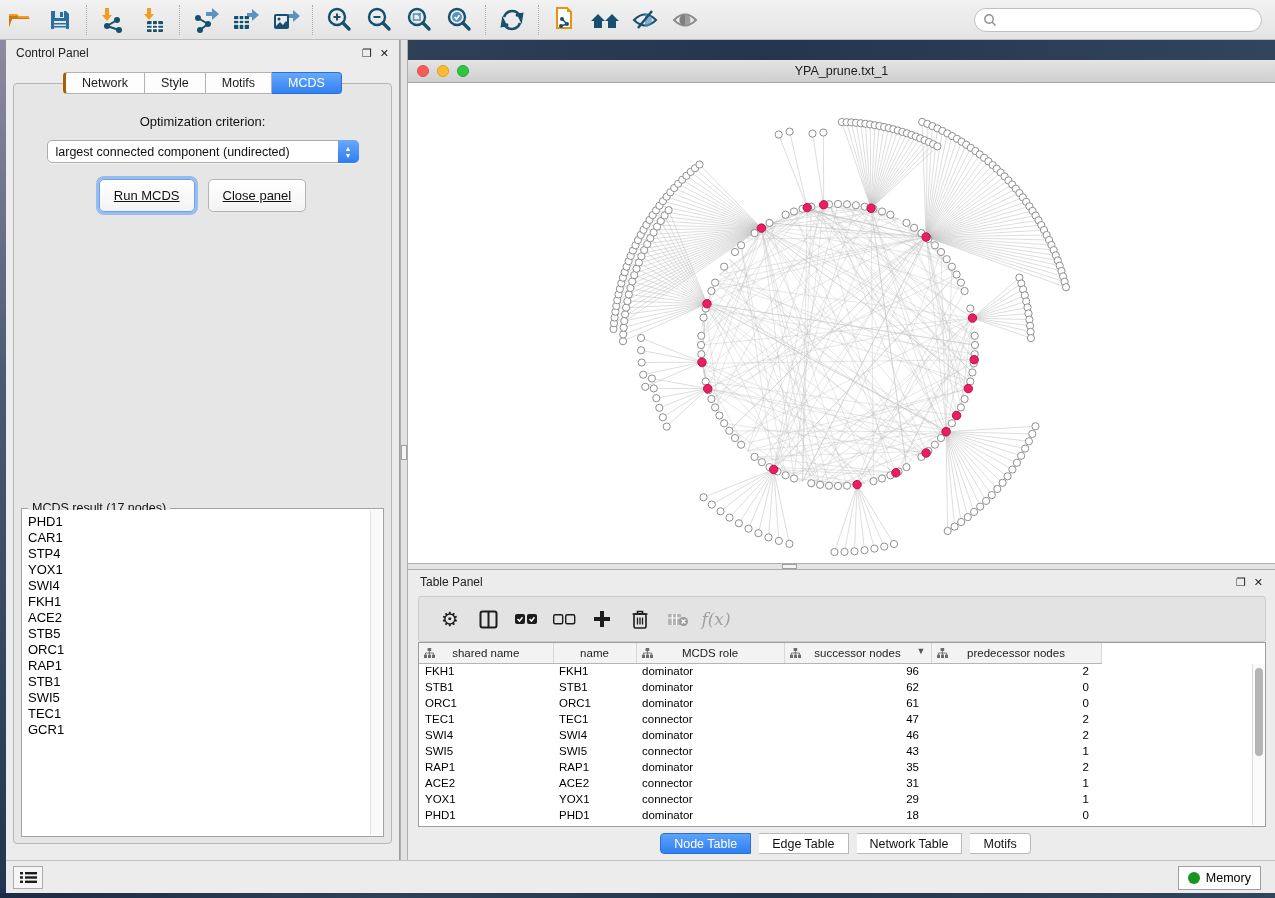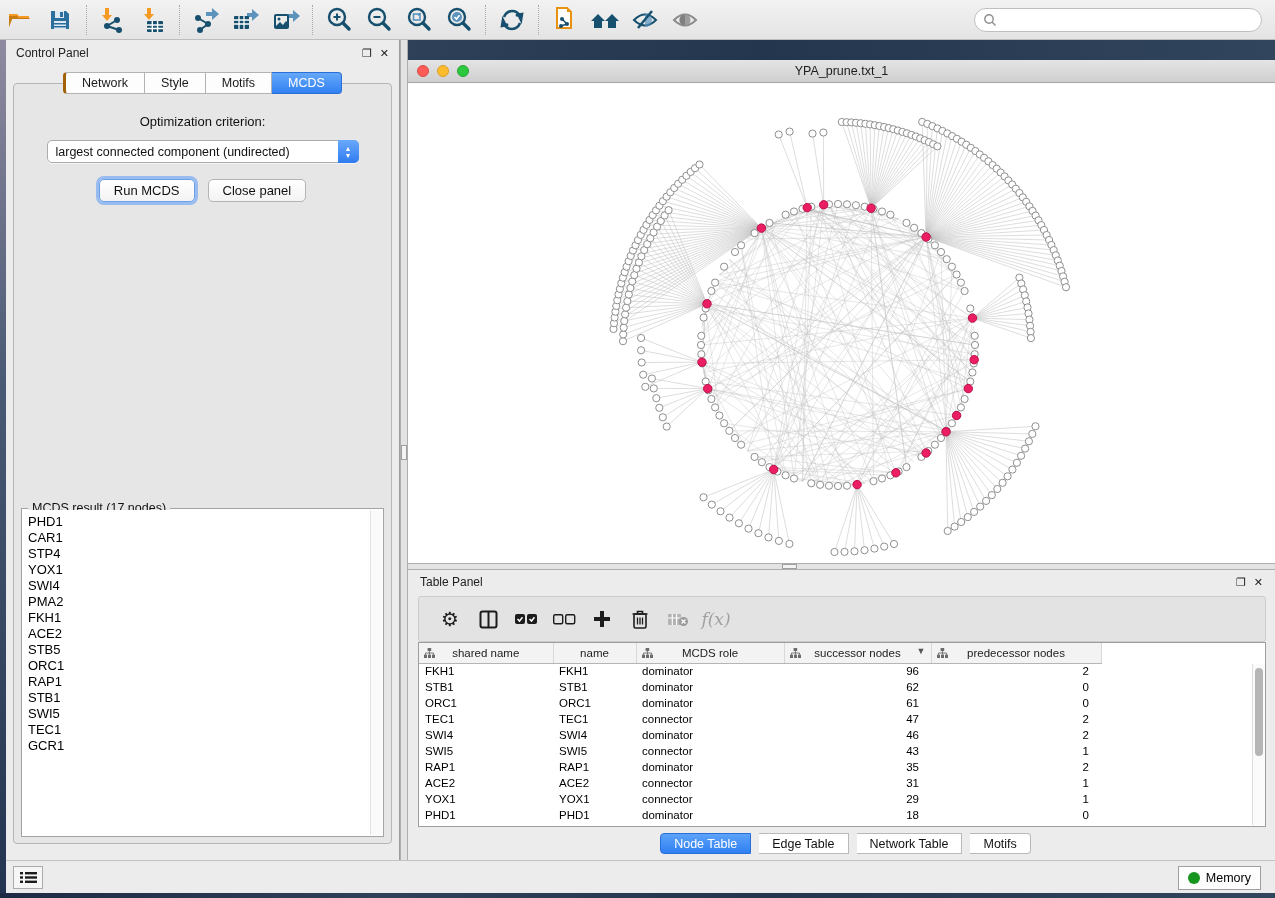--- a/index.html
+++ b/index.html
@@ -39,22 +39,22 @@
   .cp-content { position:absolute; left:7px; right:7px; top:43px; bottom:16px;
     background:#e6e6e6; border:1px solid #b6b6b6; border-radius:4px; }
   .opt-label { text-align:center; margin-top:30px; font-size:13px; color:#111; }
   .select-wrap { margin:11px auto 16px; width:312px; height:23px; background:#fff; border:1px solid #ababab;
     border-radius:5px; display:flex; align-items:center; position:relative; box-shadow:0 1px 0 rgba(255,255,255,.6); }
   .select-wrap .sel-text { flex:1; padding:0 8px; font-size:12.5px; white-space:nowrap; }
   .sel-cap { width:21px; height:23px; margin:-1px -1px -1px 0; border-radius:0 5px 5px 0;
     background:linear-gradient(180deg,#6aa9fb,#2f7bf0); display:flex; flex-direction:column; align-items:center; justify-content:center; gap:2px; }
   .sel-cap span { color:#fff; font-size:7px; line-height:5px; }
   .btn-row { display:flex; justify-content:center; gap:13px; margin-top:12px; }
-  .mac-btn { height:23px; padding:0 14px; background:linear-gradient(180deg,#ffffff,#f3f3f3);
-    border:1px solid #b4b4b4; border-radius:5px; font-size:13px; color:#111; font-family:inherit; }
+  .mac-btn { height:33px; padding:0 14px; background:linear-gradient(180deg,#ffffff,#f3f3f3);
+    border:1px solid #b4b4b4; border-radius:5px; font-size:13px; color:#111; font-family:inherit;text-decoration:underline; }
   .mac-btn.focused { box-shadow:0 0 0 3px rgba(110,166,245,.65); border-color:#6ea0e8; }
   .mcds-fieldset { position:absolute; left:7px; right:7px; top:424px; bottom:6px;
     border:1px solid #a3a3a3; background:#fff; }
   .mcds-legend { position:absolute; top:-8px; left:6px; background:#e6e6e6; padding:0 4px; font-size:12.5px; color:#111; }
   .mcds-list { position:absolute; inset:1px 13px 1px 1px; overflow:hidden; padding:4px 0 0 5px; background:#fff; }
   .mcds-item { font-size:13px; line-height:16px; color:#000; }
   .mcds-scroll { position:absolute; top:1px; bottom:1px; right:1px; width:12px; background:#fafafa; border-left:1px solid #e2e2e2; }
 
   
   .vsplit { position:absolute; left:400px; top:40px; width:8px; bottom:38px; background:#e3e3e3;
@@ -298,21 +298,20 @@
       <button class="mac-btn">Close panel</button>
     </div>
     <div class="mcds-fieldset">
       <span class="mcds-legend">MCDS result (17 nodes)</span>
       <div class="mcds-list" id="mcds-list">
           <div class="mcds-item">PHD1</div>
           <div class="mcds-item">CAR1</div>
           <div class="mcds-item">STP4</div>
           <div class="mcds-item">YOX1</div>
           <div class="mcds-item">SWI4</div>
-          <div class="mcds-item">PMA2</div>
           <div class="mcds-item">FKH1</div>
           <div class="mcds-item">ACE2</div>
           <div class="mcds-item">STB5</div>
           <div class="mcds-item">ORC1</div>
           <div class="mcds-item">RAP1</div>
           <div class="mcds-item">STB1</div>
           <div class="mcds-item">SWI5</div>
           <div class="mcds-item">TEC1</div>
           <div class="mcds-item">GCR1</div>
         </div>

